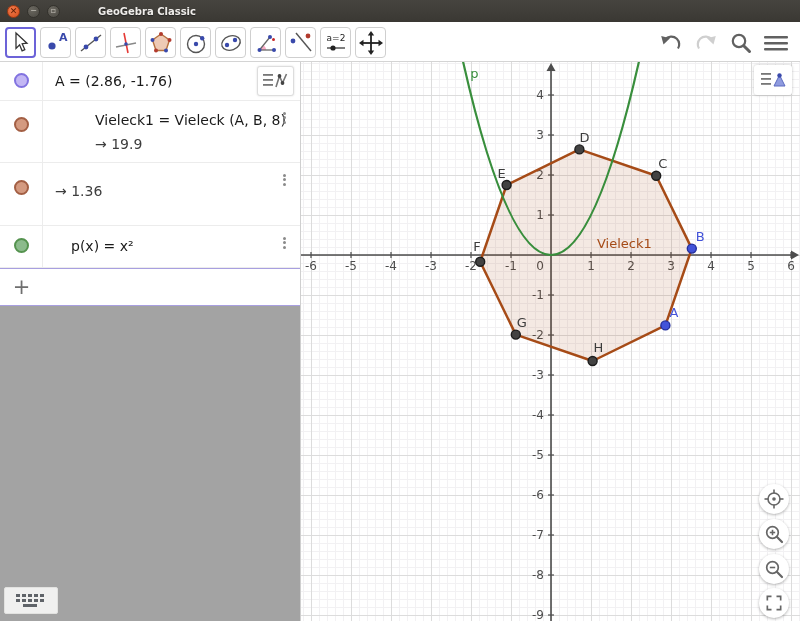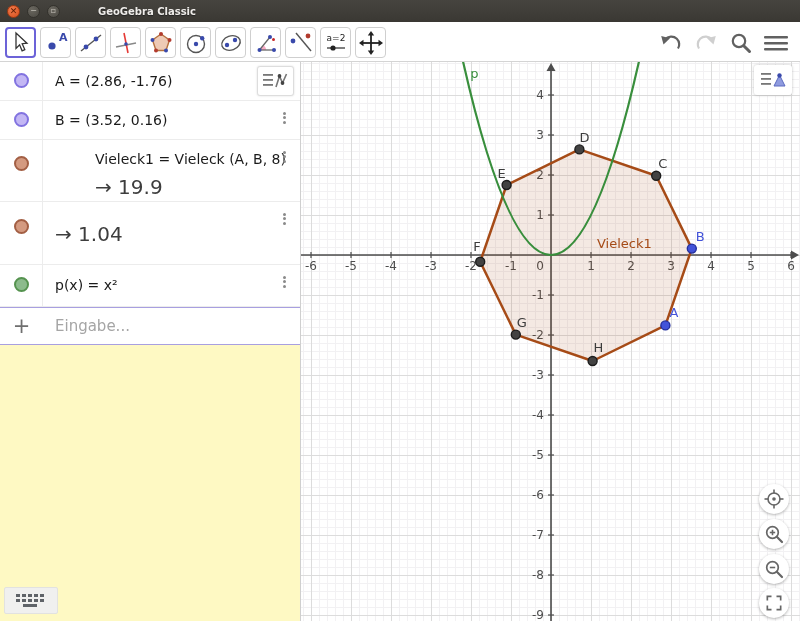--- a/index.html
+++ b/index.html
@@ -21,29 +21,29 @@
     background: #fff; border-bottom: 1px solid #d4d4d4; }
   .tools { position: absolute; left: 5px; top: 5px; display: flex; gap: 4px; }
   .toolbtn { width: 31px; height: 31px; background: #fff; border: 1px solid #cfcfcf;
     border-radius: 4px; display: flex; align-items: center; justify-content: center; cursor: pointer; }
   .toolbtn.selected { border: 2px solid #6c63d8; }
   .tb-actions { position: absolute; right: 10px; top: 7px; display: flex; gap: 7px; align-items: center; }
   .tb-action { width: 28px; height: 28px; display: flex; align-items: center; justify-content: center; cursor: pointer; }
 
   
   .algebra { position: absolute; left: 0; top: 62px; width: 301px; height: 559px;
-    background: #fef9c3; border-right: 1px solid #cfcfcf; }
+    background: #a3a3a3; border-right: 1px solid #cfcfcf; }
   .alg-row { position: relative; display: flex; border-bottom: 1px solid #ececec; background: #fff; }
   .marker-col { width: 43px; flex: 0 0 43px; border-right: 1px solid #ececec; display: flex; justify-content: center; }
   .marker { width: 15px; height: 15px; border-radius: 50%; }
   .marker.purple { background: #c3b7f4; border: 2px solid #8273e0; }
   .marker.brown  { background: #d49a80; border: 2px solid #a35f44; }
   .marker.green  { background: #8cbb8c; border: 2px solid #55934f; }
   .alg-content { flex: 1; padding-left: 12px; font-size: 14px; color: #1a1a1a; }
-  .alg-value { color: #3d3d3d; margin-top: 8px; font-size: 20px; }
+  .alg-value { color: #3d3d3d; margin-top: 8px; font-size: 14px; }
   .vdots { position: absolute; right: 12px; top: 7px; cursor: pointer; padding: 2px; }
   .vdots i { display: block; width: 3px; height: 3px; border-radius: 50%; background: #8a8a8a; margin: 1.6px auto; }
   .stylebar-btn { position: absolute; right: 6px; top: 4px; width: 37px; height: 30px; background: #fff;
     border: 1px solid #ddd; border-radius: 3px; display: flex; align-items: center; justify-content: center;
     cursor: pointer; box-shadow: 0 0 2px rgba(0,0,0,.15); }
   .input-row { position: relative; display: flex; height: 38px; border-top: 1px solid #a89fe0;
     border-bottom: 1px solid #a89fe0; background: #fff; }
   .plus { width: 43px; flex: 0 0 43px; display: flex; align-items: center; justify-content: center;
     font-size: 21px; color: #6f6f6f; font-weight: 400; cursor: pointer; }
   .placeholder { flex: 1; display: flex; align-items: center; padding-left: 12px; color: #a5a5a5; font-size: 15px; }
@@ -207,31 +207,20 @@
         <rect x="1" y="4" width="10" height="1.8" fill="#777"></rect>
         <rect x="1" y="9" width="10" height="1.8" fill="#777"></rect>
         <rect x="1" y="14" width="10" height="1.8" fill="#777"></rect>
         <polyline points="14,17 17.5,6 20.5,13 24.5,4" fill="none" stroke="#777" stroke-width="1.6"></polyline>
         <circle cx="17.5" cy="6" r="1.9" fill="#444"></circle>
           <circle cx="20.5" cy="13" r="1.9" fill="#444"></circle>
       </svg>
     </div>
   </div>
 
-  <div class="alg-row" style="height:39px;">
-    <div class="marker-col">
-        <div class="marker purple" style="margin-top:11px;"></div>
-      </div>
-    <div class="alg-content" style="padding-top:11px;">B = (3.52, 0.16)</div>
-    <div class="vdots">
-        <i></i>
-        <i></i>
-        <i></i>
-      </div>
-  </div>
 
   <div class="alg-row" style="height:62px;gap:40px;">
     <div class="marker-col">
         <div class="marker brown" style="margin-top:16px;"></div>
       </div>
     <div class="alg-content" style="padding-top:11px;">
       <div>Vieleck1 = Vieleck (A, B, 8)</div>
       <div class="alg-value">→  19.9</div>
     </div>
     <div class="vdots">
@@ -239,44 +228,43 @@
         <i></i>
         <i></i>
       </div>
   </div>
 
   <div class="alg-row" style="height:63px;">
     <div class="marker-col">
         <div class="marker brown" style="margin-top:17px;"></div>
       </div>
     <div class="alg-content" style="padding-top:12px;">
-      <div class="alg-value">→  1.04</div>
+      <div class="alg-value">→  1.36</div>
     </div>
     <div class="vdots">
         <i></i>
         <i></i>
         <i></i>
       </div>
   </div>
 
-  <div class="alg-row" style="height:42px;">
+  <div class="alg-row" style="height:42px;gap:16px;">
     <div class="marker-col">
         <div class="marker green" style="margin-top:12px;"></div>
       </div>
     <div class="alg-content" style="padding-top:12px;">p(x) = x²</div>
     <div class="vdots">
         <i></i>
         <i></i>
         <i></i>
       </div>
   </div>
 
   <div class="input-row">
     <div class="plus">+</div>
-    <div class="placeholder">Eingabe...</div>
   </div>
 
   <div class="kbd-btn">
     <svg width="34" height="17" viewBox="0 0 34 17">
       <g fill="#5f6368">
         <rect x="2" y="2" width="4" height="3"></rect>
           <rect x="8" y="2" width="4" height="3"></rect>
           <rect x="14" y="2" width="4" height="3"></rect>
           <rect x="20" y="2" width="4" height="3"></rect>
           <rect x="26" y="2" width="4" height="3"></rect>

